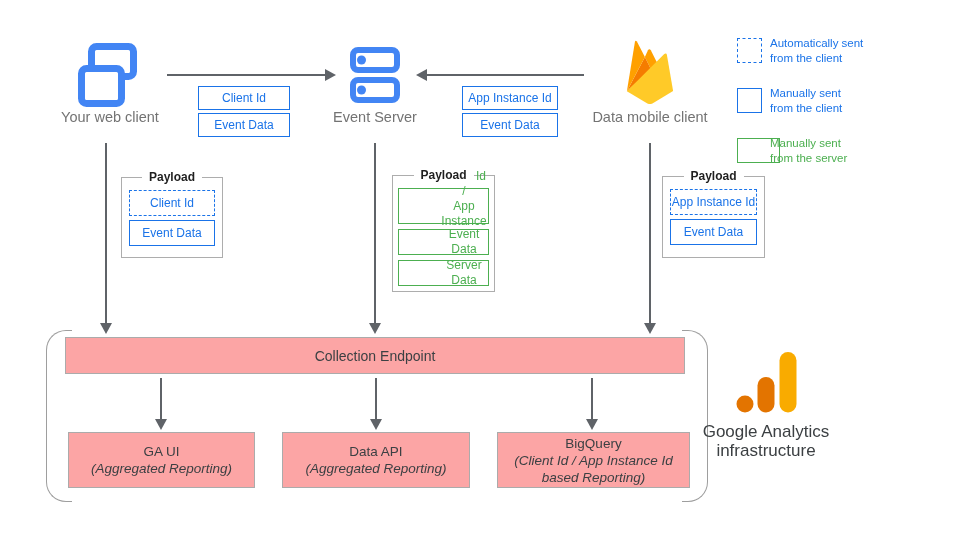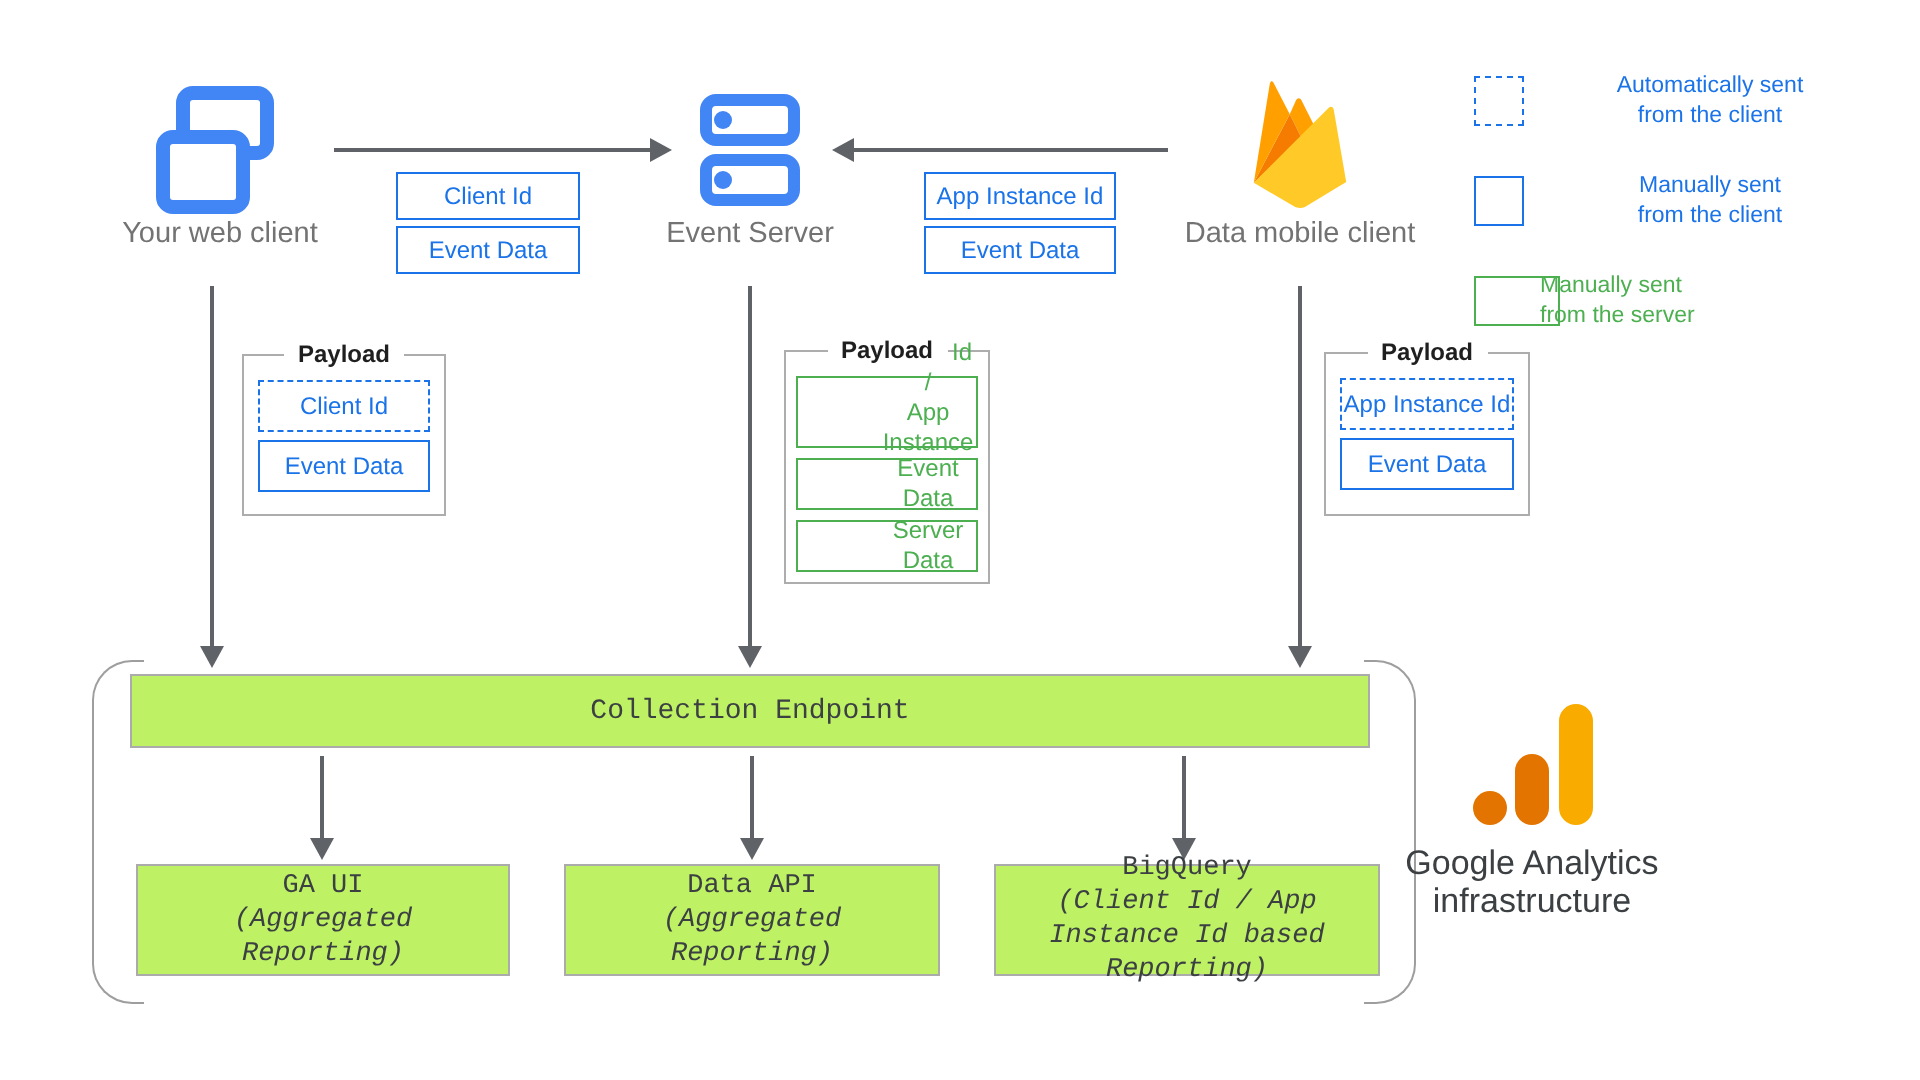--- a/index.html
+++ b/index.html
@@ -20,36 +20,36 @@
   .chip { display:flex; align-items:center; justify-content:center; background:#fff; font-size:12px; font-weight:500;
           text-align:center; line-height:15px; white-space:pre-line; }
   .chip.abs { position:absolute; }
   .dashed-blue { border:1.5px dashed #1A73E8; color:#1A73E8; }
   .solid-blue  { border:1.5px solid  #1A73E8; color:#1A73E8; }
   .green       { border:1.5px solid  #4CAF50; color:#4CAF50;padding-left:41px; }
 
   
   .legend-swatch { position:absolute; width:25px; height:25px; background:#fff; }
   .legend-text { position:absolute; width:170px; font-size:11.5px; line-height:15px; white-space:pre-line; }
-  .legend-text.blue { color:#1A73E8;text-align:center; }
+  .legend-text.blue { color:#1A73E8; }
   .legend-text.grn  { color:#4CAF50; }
 
   
   .payload { position:absolute; border:1.4px solid #ADADAD; background:#fff; display:flex; flex-direction:column; align-items:stretch; }
   .payload-title { position:absolute; top:-8px; left:50%; transform:translateX(-50%); background:#fff; padding:0 7px;
                    font-size:12px; font-weight:bold; color:#1F1F1F; white-space:nowrap; }
   .payload .chip { flex:none; }
 
   
   .bracket { position:absolute; width:26px; height:172px; }
   #bracket-left  { border-left:1.6px solid #9E9E9E; border-top:1.6px solid #9E9E9E; border-bottom:1.6px solid #9E9E9E; border-radius:20px 0 0 20px; }
   #bracket-right { border-right:1.6px solid #9E9E9E; border-top:1.6px solid #9E9E9E; border-bottom:1.6px solid #9E9E9E; border-radius:0 20px 20px 0; }
 
-  .outline-box { position:absolute; border:1.4px solid #ABABAB; background:#bef264; display:flex; flex-direction:column;
-                 align-items:center; justify-content:center; color:#3C4043;font-family:Liberation Mono, monospace; }
+  .outline-box { position:absolute; border:1.4px solid #ABABAB; background:#fca5a5; display:flex; flex-direction:column;
+                 align-items:center; justify-content:center; color:#3C4043; }
   #endpoint { font-size:14px; }
   .output-box { font-size:13.5px; line-height:17px; text-align:center; padding:0 6px; }
   .out-sub { font-style:italic; }
 
   .caption { position:absolute; width:150px; text-align:center; font-size:17px; line-height:19px; color:#3C4043; white-space:pre-line; }
 </style>
 </head>
 <body>
 
 <div id="canvas">

